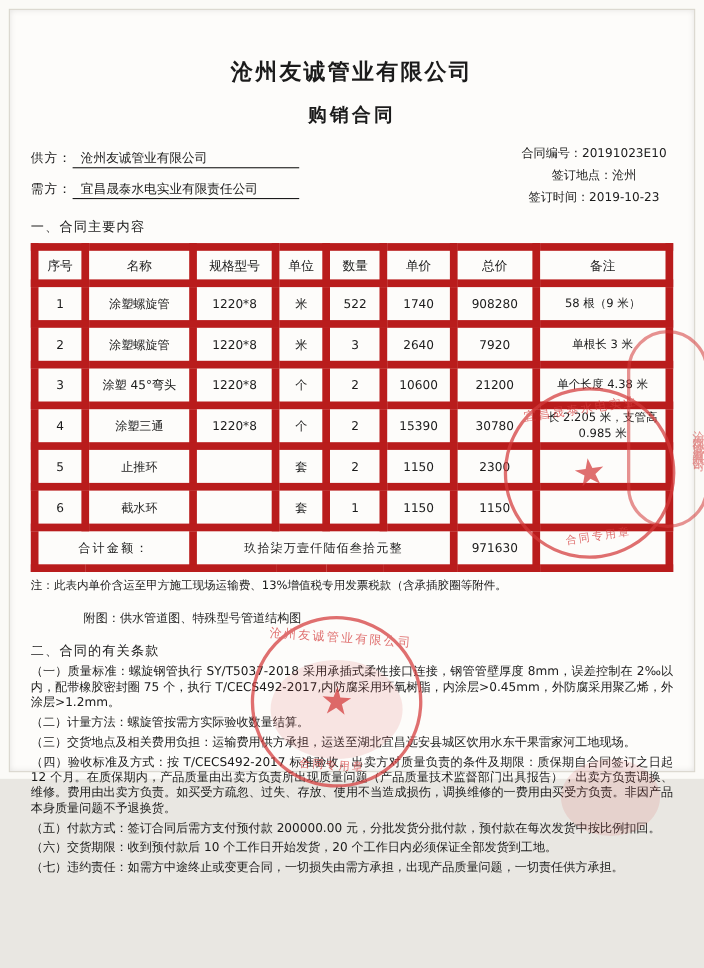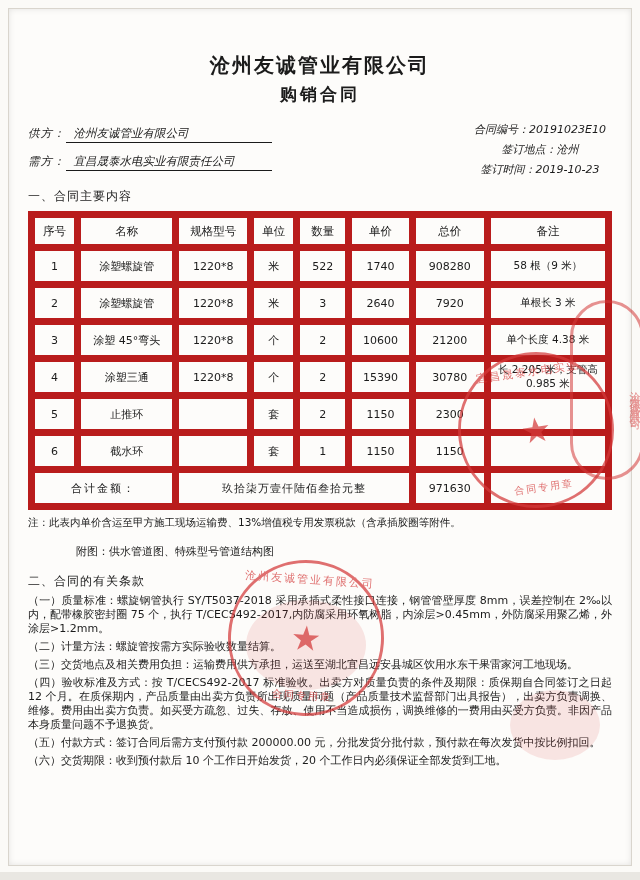--- a/index.html
+++ b/index.html
@@ -4,21 +4,21 @@
 <style>
   html,body{margin:0;padding:0;}
   body{
     width:640px;height:880px;
     background:#e9e7e2;
     font-family:"DejaVu Sans","Liberation Sans",sans-serif;
     overflow:hidden;
   }
   #page{
     position:relative;
-    width:640px;height:872px;
+    width:640px;height:708px;
     background:#fbfaf7;
     box-sizing:border-box;
   }
   .paper-edge{
     position:absolute;left:8px;top:8px;right:8px;bottom:6px;
     background:#fdfcfa;
     border:1px solid #d9d5cd;
     box-shadow:0 0 6px rgba(0,0,0,.10) inset;
   }
   .content{
@@ -31,29 +31,28 @@
     letter-spacing:2px;
     font-weight:bold;
     margin-top:24px;
     font-family:"DejaVu Serif","Liberation Serif",serif;
   }
   .subtitle{
     text-align:center;
     font-size:17px;
     letter-spacing:3px;
     font-weight:bold;
-    margin-top:4px;
+    margin-top:14px;
     font-family:"DejaVu Serif","Liberation Serif",serif;
   }
   .parties{
     margin-top:18px;
     font-size:11px;
     position:relative;
     height:54px;
-    font-style:italic;
   }
   .party-line{
     position:absolute;left:0;
     font-size:11.5px;
   }
   .party-line .lbl{letter-spacing:1px;}
   .party-line .val{
     display:inline-block;
     border-bottom:1px solid #1b1b1b;
     padding:0 8px 1px 8px;
@@ -316,20 +315,23 @@
     </div>
     <div class="clause">
       <span class="ind0"><span>（四）</span><span>验收标准及方式：按 T/CECS492-2017 标准验收。出卖方对质量负责的条件及期限：质保期自合同签订之日起 12 个月。在质保期内，产品质量由出卖方负责所出现质量问题（产品质量技术监督部门出具报告），出卖方负责调换、维修。费用由出卖方负责。如买受方疏忽、过失、存放、使用不当造成损伤，调换维修的一费用由买受方负责。非因产品本身质量问题不予退换货。</span></span>
     </div>
     <div class="clause">
       <span class="ind0"><span>（五）</span><span>付款方式：签订合同后需方支付预付款 200000.00 元，分批发货分批付款，预付款在每次发货中按比例扣回。</span></span>
     </div>
     <div class="clause">
       <span class="ind0"><span>（六）</span><span>交货期限：收到预付款后 10 个工作日开始发货，20 个工作日内必须保证全部发货到工地。</span></span>
     </div>
+    <div class="clause">
+      <span class="ind0"><span>（七）</span><span>违约责任：如需方中途终止或变更合同，一切损失由需方承担，出现产品质量问题，一切责任供方承担。</span></span>
+    </div>
   </div>
 
   <div class="seal seal-red seal1">
     <div class="seal-text">宜昌晟泰水电实业</div>
     <div class="seal-star">★</div>
     <div class="seal-text2">合同专用章</div>
   </div>
 
   <div class="seal seal-red seal2">
     <div class="seal-text">沧州友诚管业有限公司</div>

